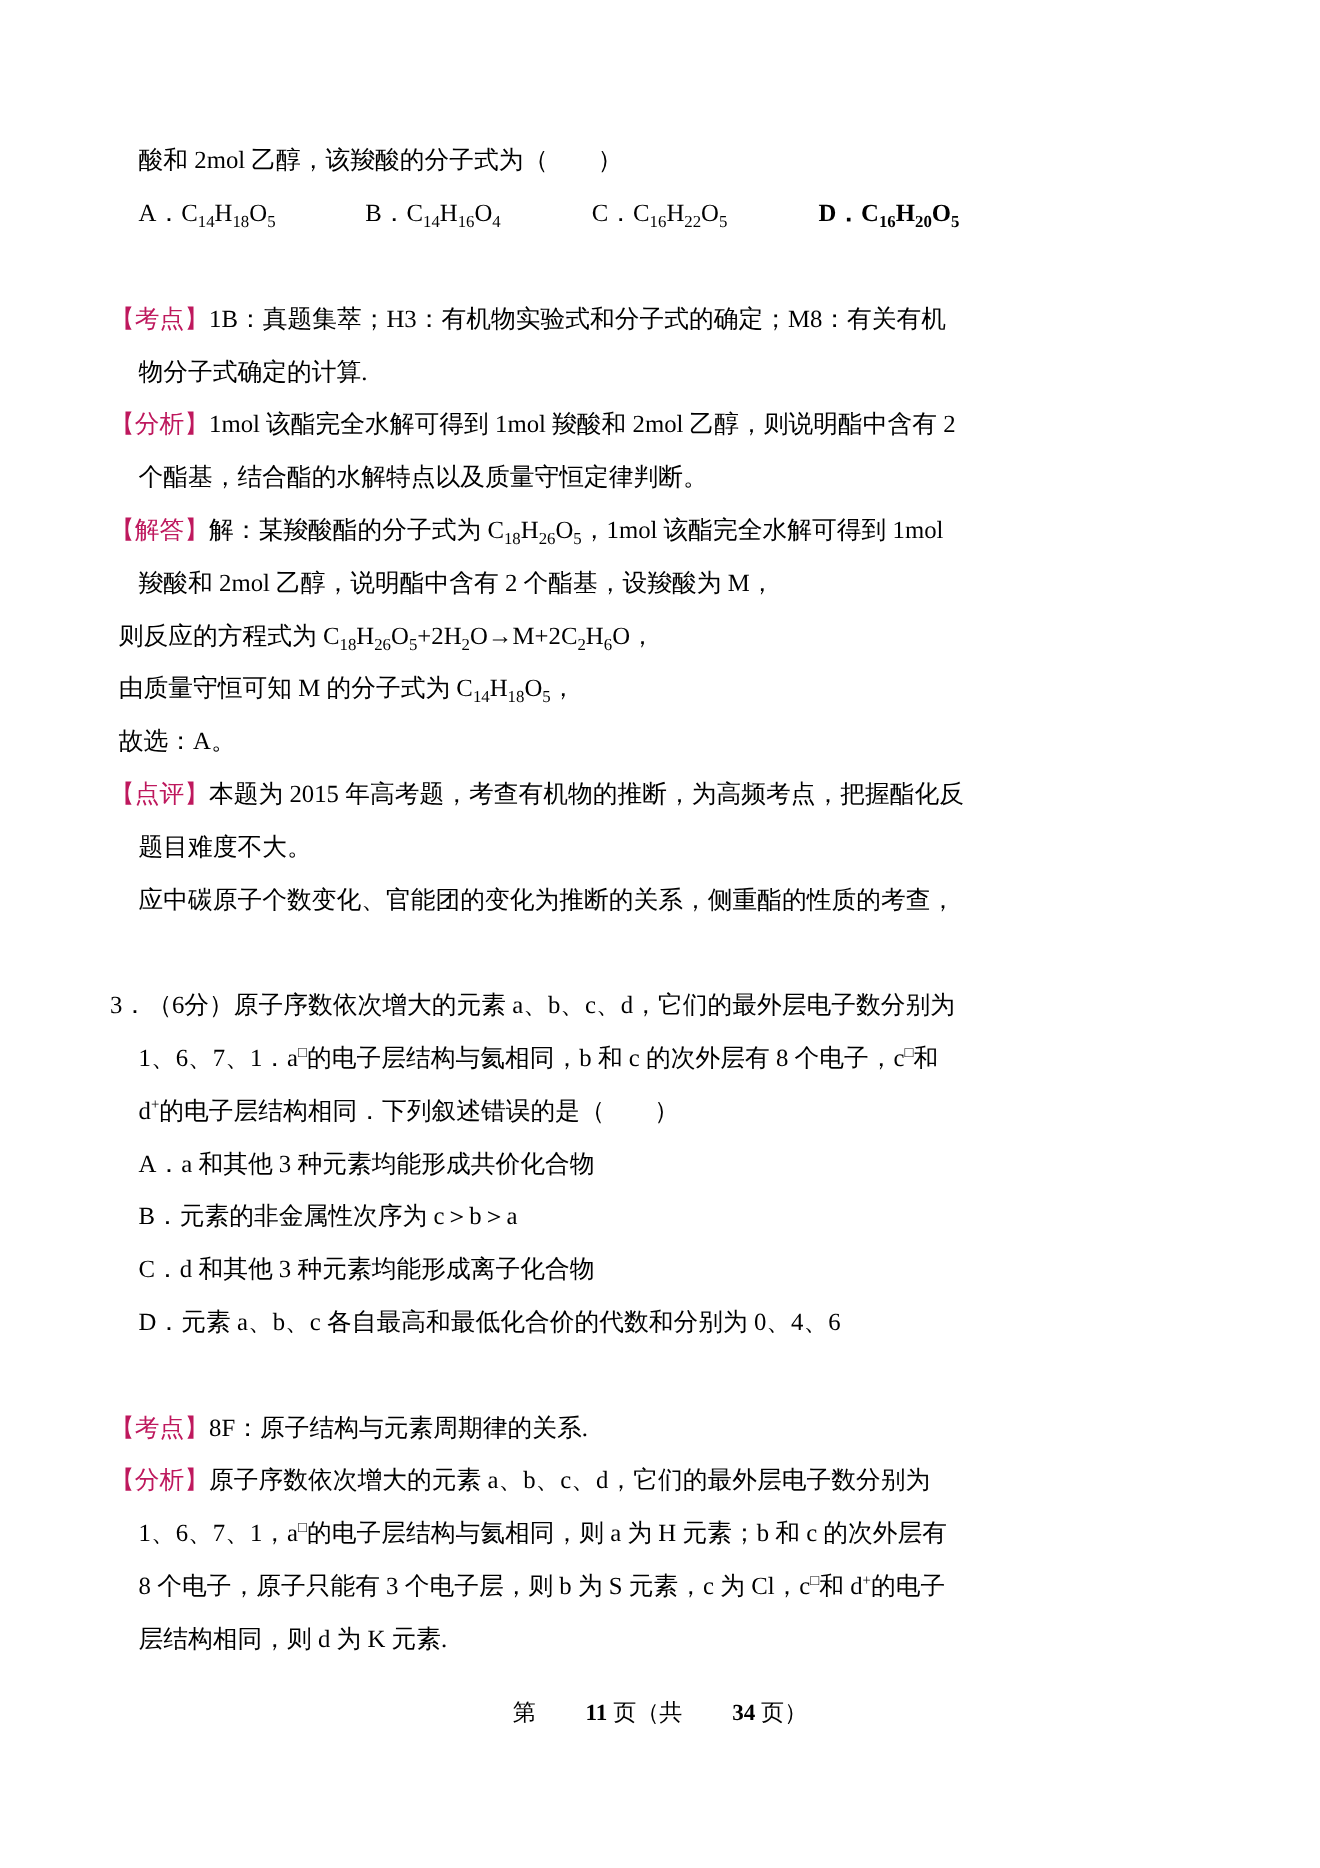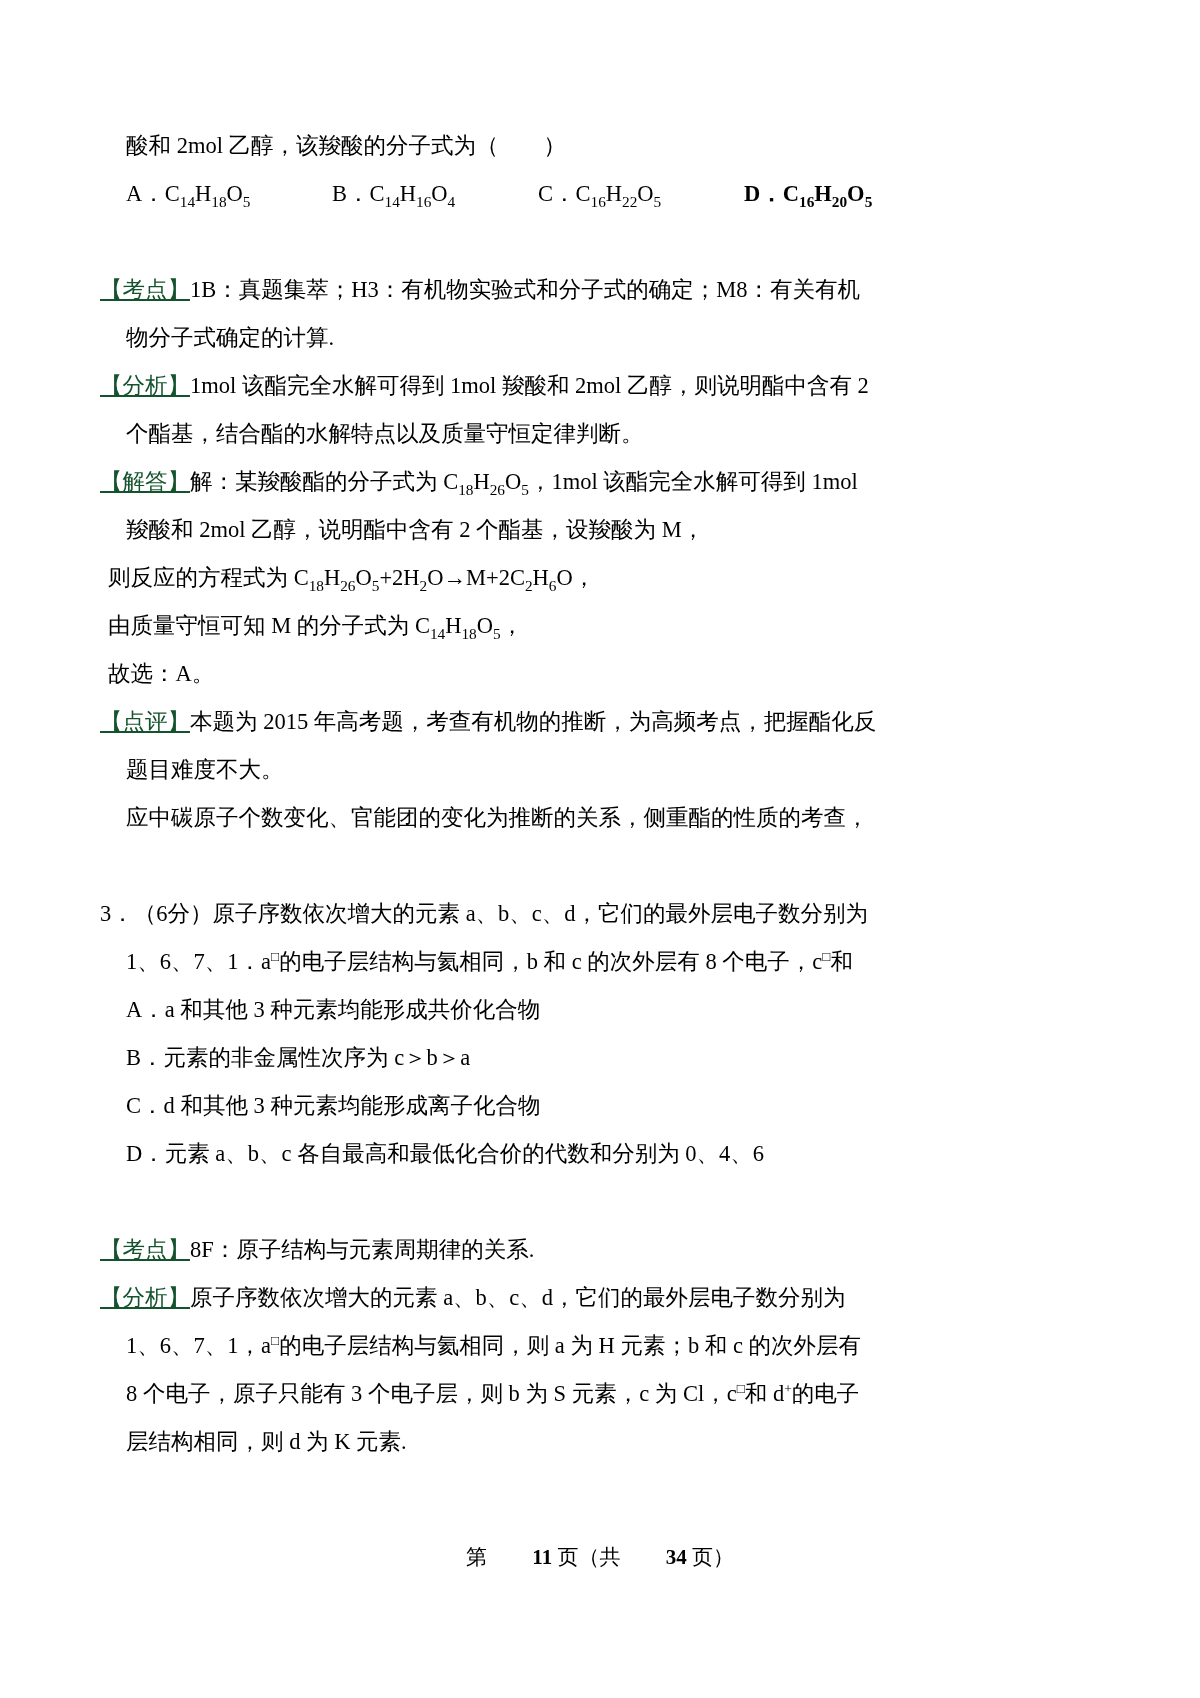--- a/index.html
+++ b/index.html
@@ -10,21 +10,21 @@
     font-family:"Liberation Serif","DejaVu Serif",serif;
     font-size:22.5px;
     color:#000000;
     overflow:hidden;
   }
   .content{padding:122px 150px 0 100px;}
   .line{line-height:48px;height:48px;white-space:nowrap;}
   .gap{height:48px;}
   .cont{margin-left:26px;}
   .flush{margin-left:8px;}
-  .label{color:#14532d;text-decoration:underline;}
+  .label{color:#be185d;}
   .line sub{font-size:0.68em;line-height:0;}
   .line sup{font-size:0.60em;line-height:0;}
   .opt-row{display:flex;}
   .opt{width:206px;}
   .opt:last-child{width:auto;font-weight:bold;}
   .footer{
     position:absolute;top:1542px;left:0;width:100%;
     text-align:center;font-size:21px;line-height:30px;color:#000;
   }
   .footer .num{font-weight:bold;margin-left:40px;}
@@ -67,20 +67,21 @@
     <div class="line">
       <span class="label">【点评】</span><span>本题为 2015 年高考题，考查有机物的推断，为高频考点，把握酯化反</span>
     </div>
     <div class="line cont">题目难度不大。</div>
     <div class="line cont">应中碳原子个数变化、官能团的变化为推断的关系，侧重酯的性质的考查，</div>
 
     <div class="gap"></div>
 
     <div class="line">3．（6分）原子序数依次增大的元素 a、b、c、d，它们的最外层电子数分别为</div>
     <div class="line cont"><span>1、6、7、1．a</span><sup>□</sup><span>的电子层结构与氦相同，b 和 c 的次外层有 8 个电子，c</span><sup>□</sup><span>和</span></div>
+    <div class="line cont"><span>d</span><sup>+</sup><span>的电子层结构相同．下列叙述错误的是（　　）</span></div>
     <div class="line cont">A．a 和其他 3 种元素均能形成共价化合物</div>
     <div class="line cont">B．元素的非金属性次序为 c＞b＞a</div>
     <div class="line cont">C．d 和其他 3 种元素均能形成离子化合物</div>
     <div class="line cont">D．元素 a、b、c 各自最高和最低化合价的代数和分别为 0、4、6</div>
 
     <div class="gap"></div>
 
     <div class="line">
       <span class="label">【考点】</span><span>8F：原子结构与元素周期律的关系.</span>
     </div>

